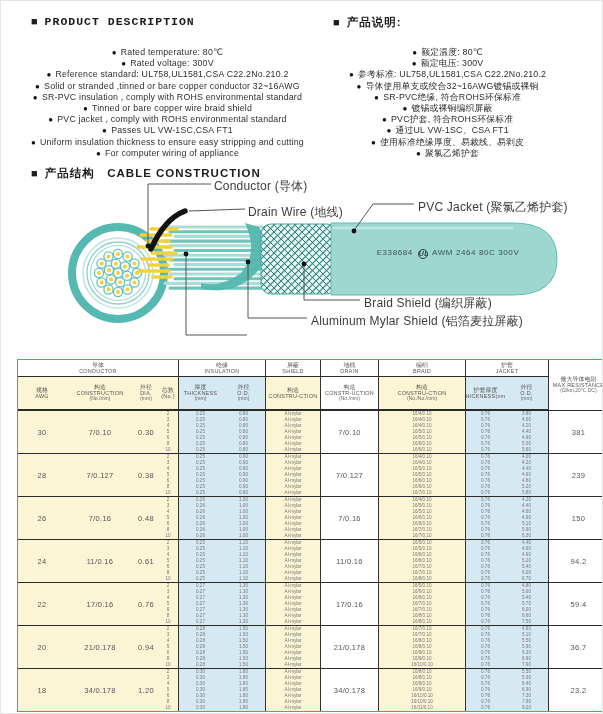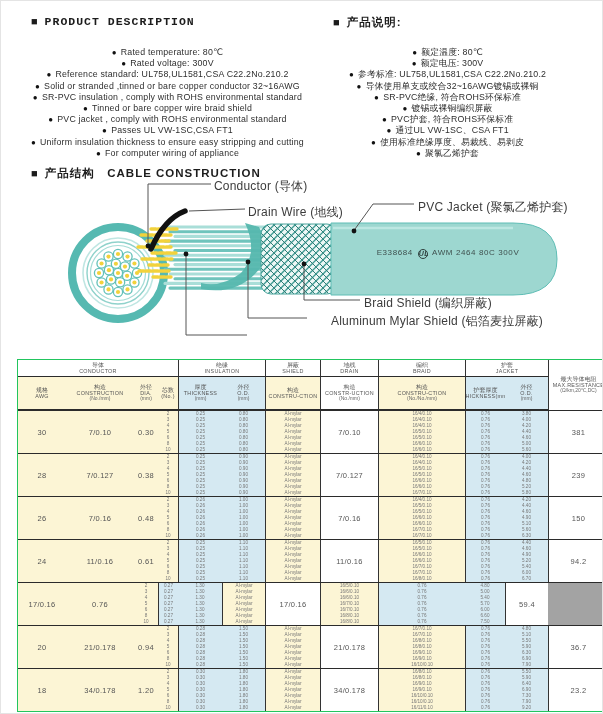--- a/index.html
+++ b/index.html
@@ -190,21 +190,21 @@
       <circle cx="303" cy="95" r="2.4"></circle>
       <circle cx="247" cy="93" r="2.4"></circle>
       <circle cx="185" cy="85" r="2.4"></circle>
     </g>
   </svg>
 
   <div class="callout" style="left:213px; top:177px;">Conductor (导体)</div>
   <div class="callout" style="left:247px; top:203px;">Drain Wire (地线)</div>
   <div class="callout" style="left:417px; top:198px;">PVC Jacket (聚氯乙烯护套)</div>
   <div class="callout" style="left:363px; top:294px;">Braid Shield (编织屏蔽)</div>
-  <div class="callout" style="left:310px; top:312px;margin-left:20px;">Aluminum Mylar Shield (铝箔麦拉屏蔽)</div>
+  <div class="callout" style="left:310px; top:312px;">Aluminum Mylar Shield (铝箔麦拉屏蔽)</div>
 
   <div class="cable-print">
     <span>E338684</span>
     <span class="ul-mark">UL</span>
     <span>AWM 2464 80C 300V</span>
   </div>
 
   <div id="spec-table">
       <div class="tgrid" style="grid-auto-rows: 17px 33px;">
         <div class="cell hrow1 hsep c-white" style="grid-area: 1 / 1 / auto / span 4;">
@@ -603,20 +603,23 @@
           <div class="mini">5.40</div>
           <div class="mini">6.00</div>
           <div class="mini">6.70</div>
         </div>
         <div class="cell gb c-white">
           <div class="val">94.2</div>
         </div>
       </div>
       <div class="tgrid body-row">
         <div class="cell c-cream">
+          <div class="val">22</div>
+        </div>
+        <div class="cell c-cream">
           <div class="val">17/0.16</div>
         </div>
         <div class="cell c-cream">
           <div class="val">0.76</div>
         </div>
         <div class="cell c-cream">
           <div class="mini">2</div>
           <div class="mini">3</div>
           <div class="mini">4</div>
           <div class="mini">5</div>

